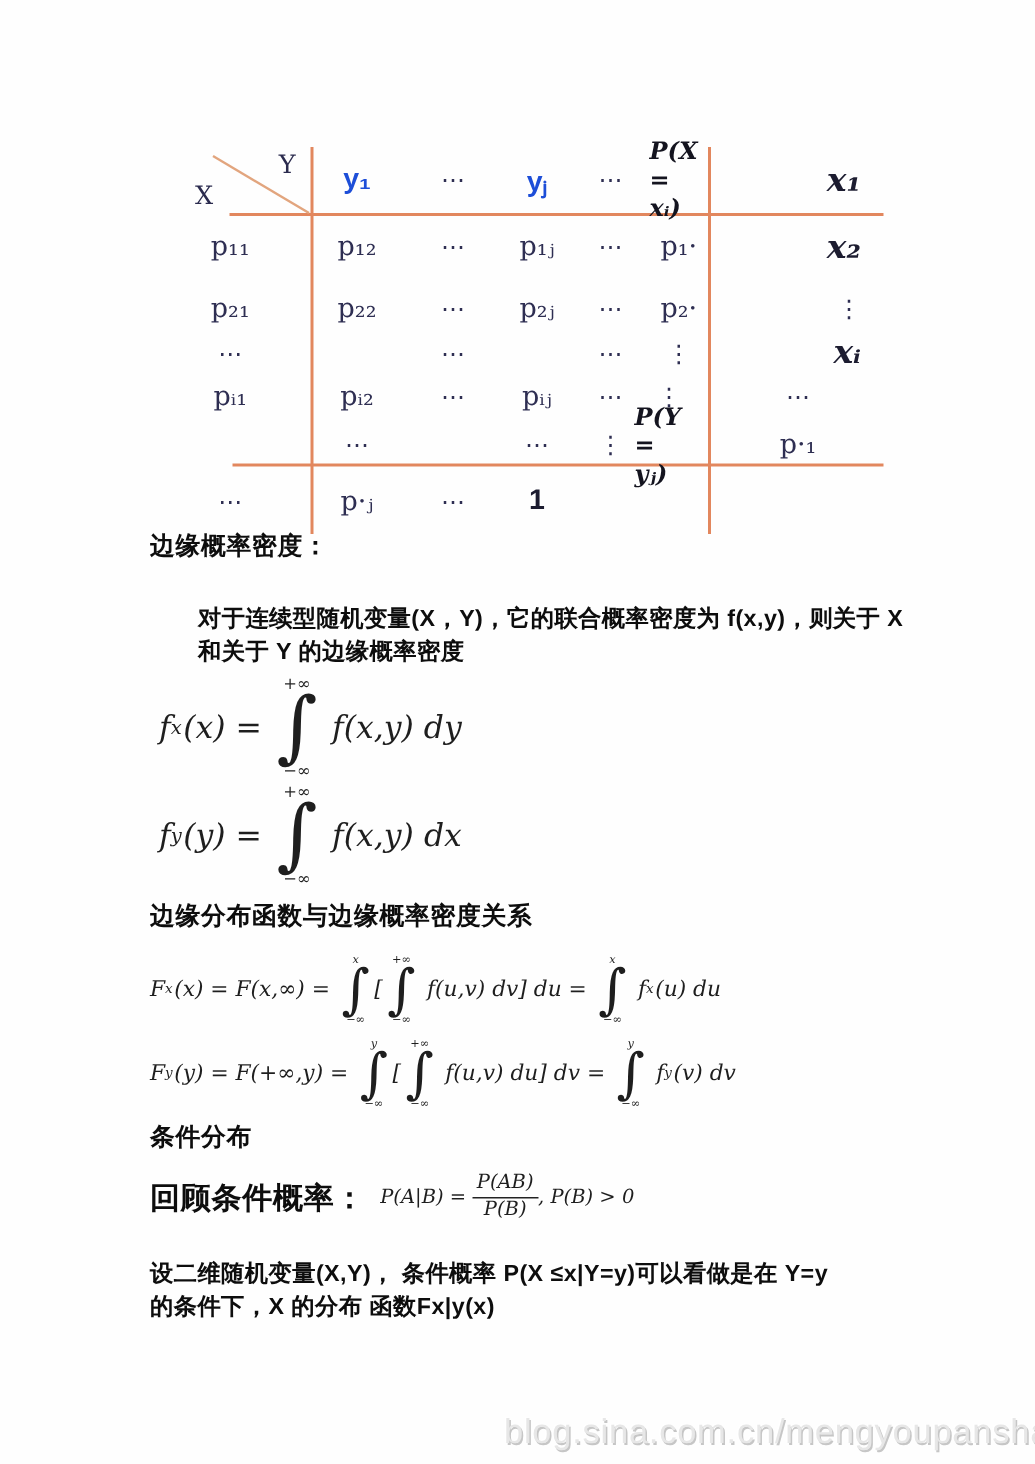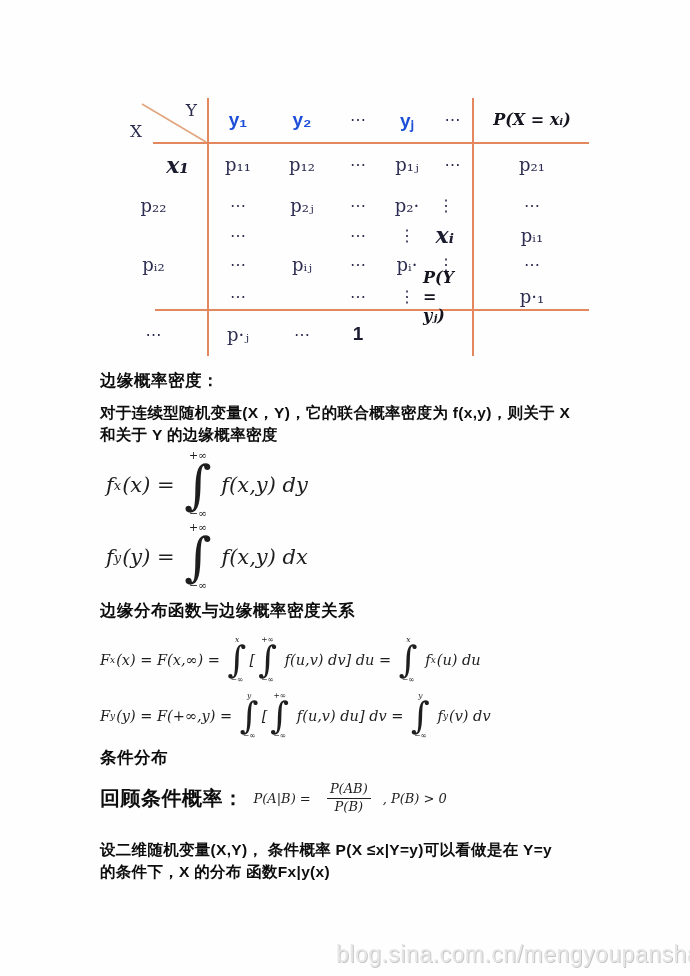--- a/index.html
+++ b/index.html
@@ -32,21 +32,21 @@
   .one{font-family:"Liberation Sans",sans-serif; font-weight:700; font-size:19px; color:#1c1c30;}
   .corner{position:relative;}
   .corner .cy{position:absolute; top:4px; right:10px; font-family:"DejaVu Serif",serif; font-size:17px; color:#2b2b4e;}
   .corner .cx{position:absolute; bottom:2px; left:30px; font-family:"DejaVu Serif",serif; font-size:17px; color:#2b2b4e;}
   .corner svg{position:absolute; left:0; top:0;}
 
   
   .h-cn{position:absolute; left:100px; font-weight:700; font-size:16.5px; color:#0d0d0d; letter-spacing:.5px;}
   .p-cn{position:absolute; left:100px; font-weight:700; font-size:15.5px; line-height:1.45;
         color:#0d0d0d; letter-spacing:.3px; white-space:pre-wrap;}
-  .t1{top:370px;} .p1{top:402px; width:505px;}
+  .t1{top:353px;} .p1{top:402px; width:505px;margin-left:32px;}
   .t2{top:600px;} .t3{top:747px;font-family:Liberation Serif, serif;} .p2{top:839px; width:512px;}
 
   
   .formula{position:absolute; display:flex; align-items:center; color:#1e1e1e;
            font-family:"DejaVu Serif",serif;}
   .math-lg{left:106px; font-size:21px; height:66px;}
   .f-fx{top:452px;} .f-fy{top:524px;}
   .math-sm{left:100px; font-size:14.5px; height:56px;}
   .f-Fx{top:632px;} .f-Fy{top:688px;}
   .mtxt{font-style:italic; white-space:pre;}
@@ -54,21 +54,21 @@
   .intg{display:inline-flex; flex-direction:column; align-items:center; line-height:1; margin:0 3px;}
   .intg .lim{font-style:italic; font-size:.52em; line-height:1.1;}
   .intg .sign{font-size:2.5em; line-height:.88; font-style:italic;}
   .frac{display:inline-flex; flex-direction:column; align-items:center; vertical-align:middle;
         margin:0 0; font-style:italic; line-height:1.25;}
   .frac .num{border-bottom:1px solid #222; padding:0 3px;}
   .frac .den{padding:0 3px;text-align:center;}
 
   .recall{position:absolute; left:100px; top:776px; display:flex; align-items:center; gap:10px; height:44px;}
   .recall .label{font-weight:700; font-size:20px; color:#0d0d0d; letter-spacing:.5px;}
-  .recall .formula{position:static; font-size:13px; height:auto;gap:12px;}
+  .recall .formula{position:static; font-size:13px; height:auto;}
 
   
   .watermark{
     position:absolute; left:336px; top:941px;
     font-family:"Liberation Sans",sans-serif; font-size:23px;
     color:#e7e7e7; text-shadow:1px 1px 0 #c6c6c6, -1px -1px 0 #ffffff;
     letter-spacing:.5px; white-space:nowrap;
   }
 </style>
 </head>
@@ -85,33 +85,34 @@
     <div class="tgrid">
 
       <div class="cell corner">
         <svg class="diag" width="107" height="47">
           <line x1="42" y1="8" x2="106" y2="46" stroke="#e2a57e" stroke-width="1.6"></line>
         </svg>
         <span class="cy">Y</span>
         <span class="cx">X</span>
       </div>
       <div class="cell sans">y₁</div>
-      <div class="cell sans">y₂</div>
       <div class="cell dots">⋯</div>
       <div class="cell sans">yⱼ</div>
       <div class="cell dots">⋯</div>
       <div class="cell big">P(X = xᵢ)</div>
 
       <div class="cell rh math-rh">x₁</div>
       <div class="cell math">p₁₁</div>
       <div class="cell math">p₁₂</div>
       <div class="cell dots">⋯</div>
       <div class="cell math">p₁ⱼ</div>
       <div class="cell dots">⋯</div>
-
+      <div class="cell math">p₁·</div>
+
+      <div class="cell rh math-rh">x₂</div>
       <div class="cell math">p₂₁</div>
       <div class="cell math">p₂₂</div>
       <div class="cell dots">⋯</div>
       <div class="cell math">p₂ⱼ</div>
       <div class="cell dots">⋯</div>
       <div class="cell math">p₂·</div>
 
       <div class="cell rh dots">⋮</div>
       <div class="cell dots">⋯</div>
       <div class="cell dots"></div>
@@ -119,21 +120,20 @@
       <div class="cell dots"></div>
       <div class="cell dots">⋯</div>
       <div class="cell dots">⋮</div>
 
       <div class="cell rh math-rh">xᵢ</div>
       <div class="cell math">pᵢ₁</div>
       <div class="cell math">pᵢ₂</div>
       <div class="cell dots">⋯</div>
       <div class="cell math">pᵢⱼ</div>
       <div class="cell dots">⋯</div>
-      <div class="cell math">pᵢ·</div>
 
       <div class="cell rh dots">⋮</div>
       <div class="cell dots">⋯</div>
       <div class="cell dots"></div>
       <div class="cell dots">⋯</div>
       <div class="cell dots"></div>
       <div class="cell dots">⋯</div>
       <div class="cell dots">⋮</div>
 
       <div class="cell rh big">P(Y = yⱼ)</div>

